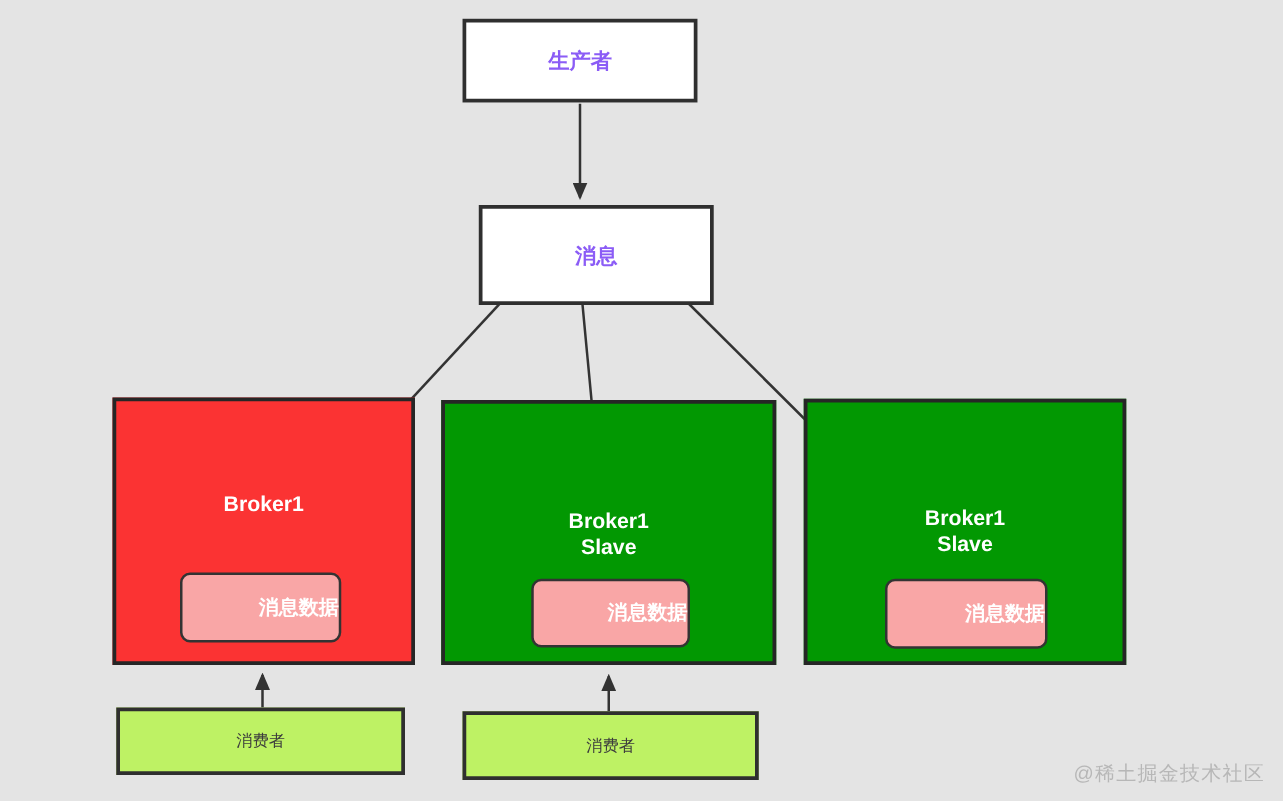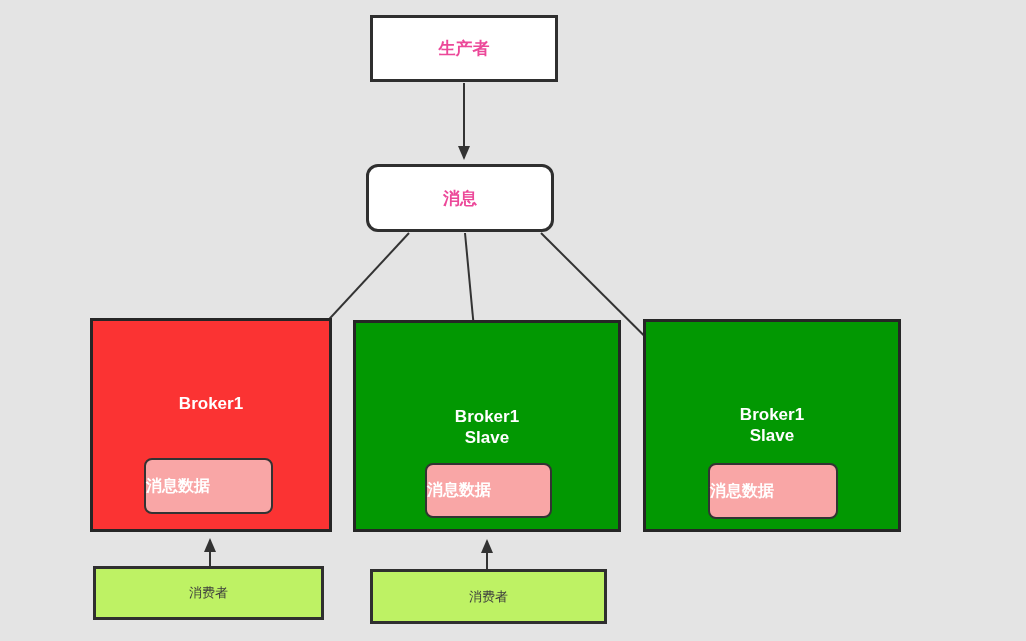--- a/index.html
+++ b/index.html
@@ -15,25 +15,25 @@
   }
   .box{
     position:absolute;
     box-sizing:border-box;
     display:flex;align-items:center;justify-content:center;
     text-align:center;
   }
   .white-box{
     background:#ffffff;
     border:3px solid #2f2f2f;
-    color:#ec4899;
+    color:#8b5cf6;
     align-items:center;
   }
   #producer-box{left:370px;top:15px;width:188px;height:67px;font-size:17px;font-weight:700;}
-  #message-box{left:366px;top:164px;width:188px;height:68px;font-size:17px;font-weight:700;border-radius:12px;}
+  #message-box{left:383px;top:164px;width:188px;height:80px;font-size:17px;font-weight:700;}
   .broker{
     position:absolute;
     box-sizing:border-box;
     border:3px solid #262626;
   }
   #broker-master{left:90px;top:318px;width:242px;height:214px;}
   #broker-slave-1{left:353px;top:320px;width:268px;height:212px;}
   #broker-slave-2{left:643px;top:319px;width:258px;height:213px;}
   .broker-title{
     position:absolute;
@@ -45,21 +45,21 @@
     line-height:21px;
   }
   #broker-master .broker-title{top:72px;}
   #broker-slave-1 .broker-title{top:83px;}
   #broker-slave-2 .broker-title{top:82px;}
   .data-box{
     position:absolute;
     box-sizing:border-box;
     border:2px solid #333333;
     border-radius:8px;
-    display:flex;align-items:center;justify-content:flex-start;
+    display:flex;align-items:center;justify-content:flex-end;
     color:#ffffff;
     font-size:16px;
     font-weight:600;
   }
   #broker-master .data-box{left:51px;top:137px;width:129px;height:56px;}
   #broker-slave-1 .data-box{left:69px;top:140px;width:127px;height:55px;}
   #broker-slave-2 .data-box{left:62px;top:141px;width:130px;height:56px;}
   .consumer-box{
     background:#bef264;
     border:3px solid #2f2f2f;
@@ -139,14 +139,15 @@
   </div>
 
   <div class="box consumer-box" id="consumer-1">
     <span>消费者</span>
   </div>
 
   <div class="box consumer-box" id="consumer-2">
     <span>消费者</span>
   </div>
 
+  <div id="watermark">@稀土掘金技术社区</div>
 
 </div>
 
 </body></html>

